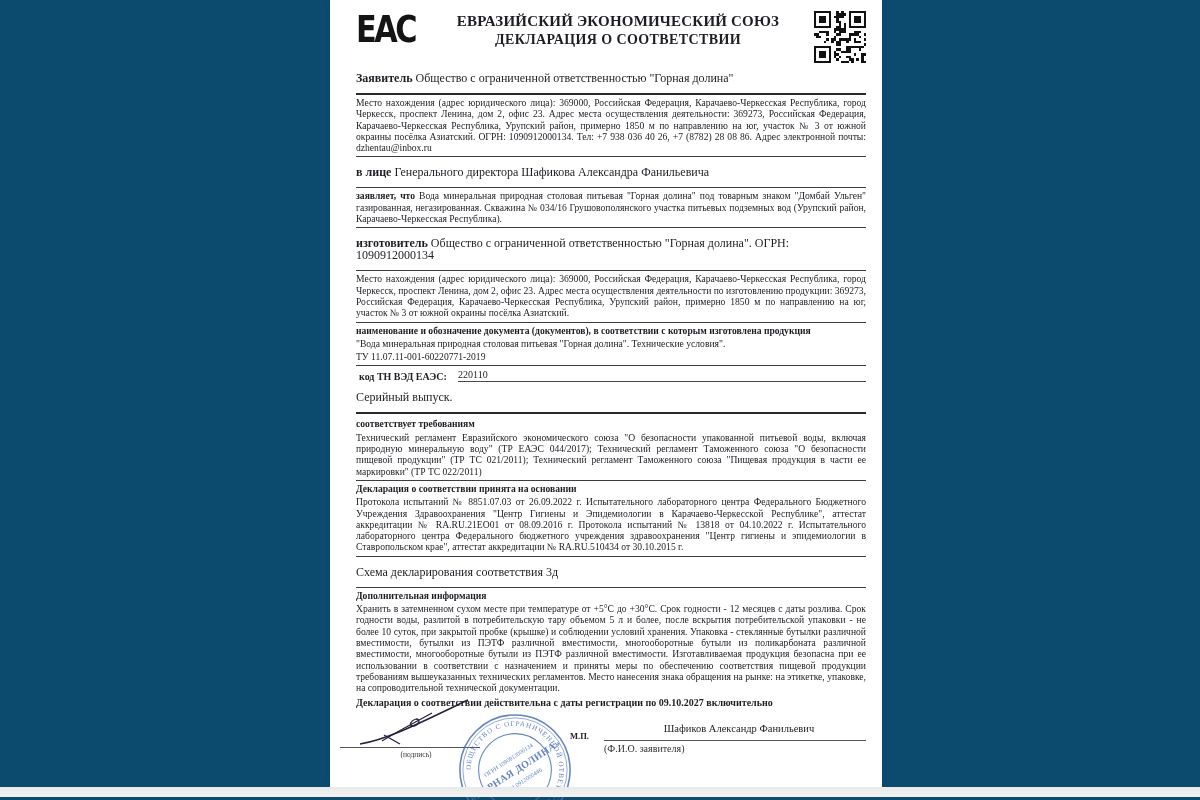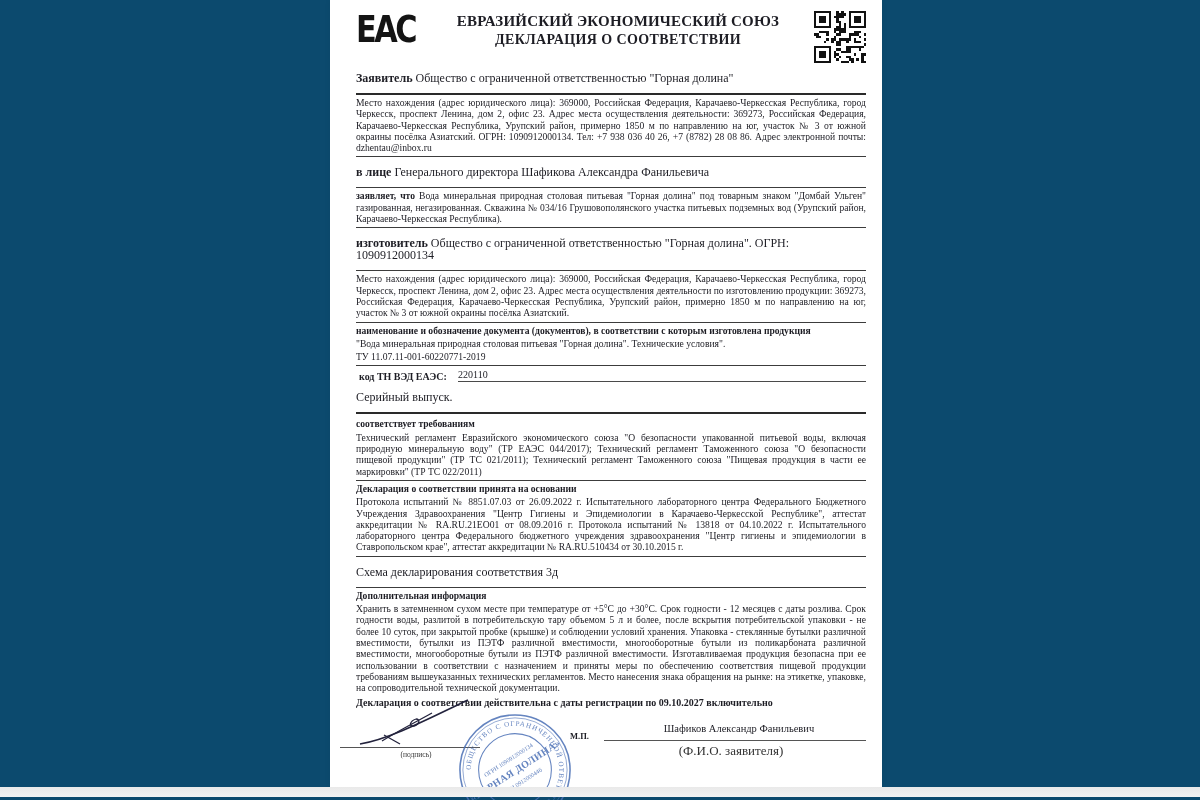--- a/index.html
+++ b/index.html
@@ -43,21 +43,21 @@
                  text-align:center; font-size:7.5px; color:#333; }
   .sig-scribble { position:absolute; left:0px; top:-14px; width:120px; height:50px; }
   .stamp { position:absolute; left:100px; top:0px; width:118px; height:118px;
            opacity:0.85; }
   .mp { position:absolute; left:205px; top:20px; font-size:8.5px; font-weight:bold;padding-left:9px; }
   .fio-name { position:absolute; left:260px; right:4px; top:12px;
               text-align:center; font-size:10.5px; }
   .fio-line { position:absolute; left:248px; right:0px; top:29px;
               border-bottom:1px solid #555; }
   .fio-caption { position:absolute; left:248px; right:8px; top:32px;
-                 text-align:center; font-size:13px; color:#333; }
+                 text-align:left; font-size:10px; color:#333; }
 
   .reg-row { display:flex; align-items:flex-end; font-size:10px; margin-top:13px; }
   .reg-label { font-weight:bold; flex:0 0 278px; line-height:12px; }
   .reg-value { flex:1; font-weight:bold; border-bottom:1px solid #4a4a4a;
                padding-bottom:6px; }
 </style>
 </head>
 <body>
 
 <div class="stage">

